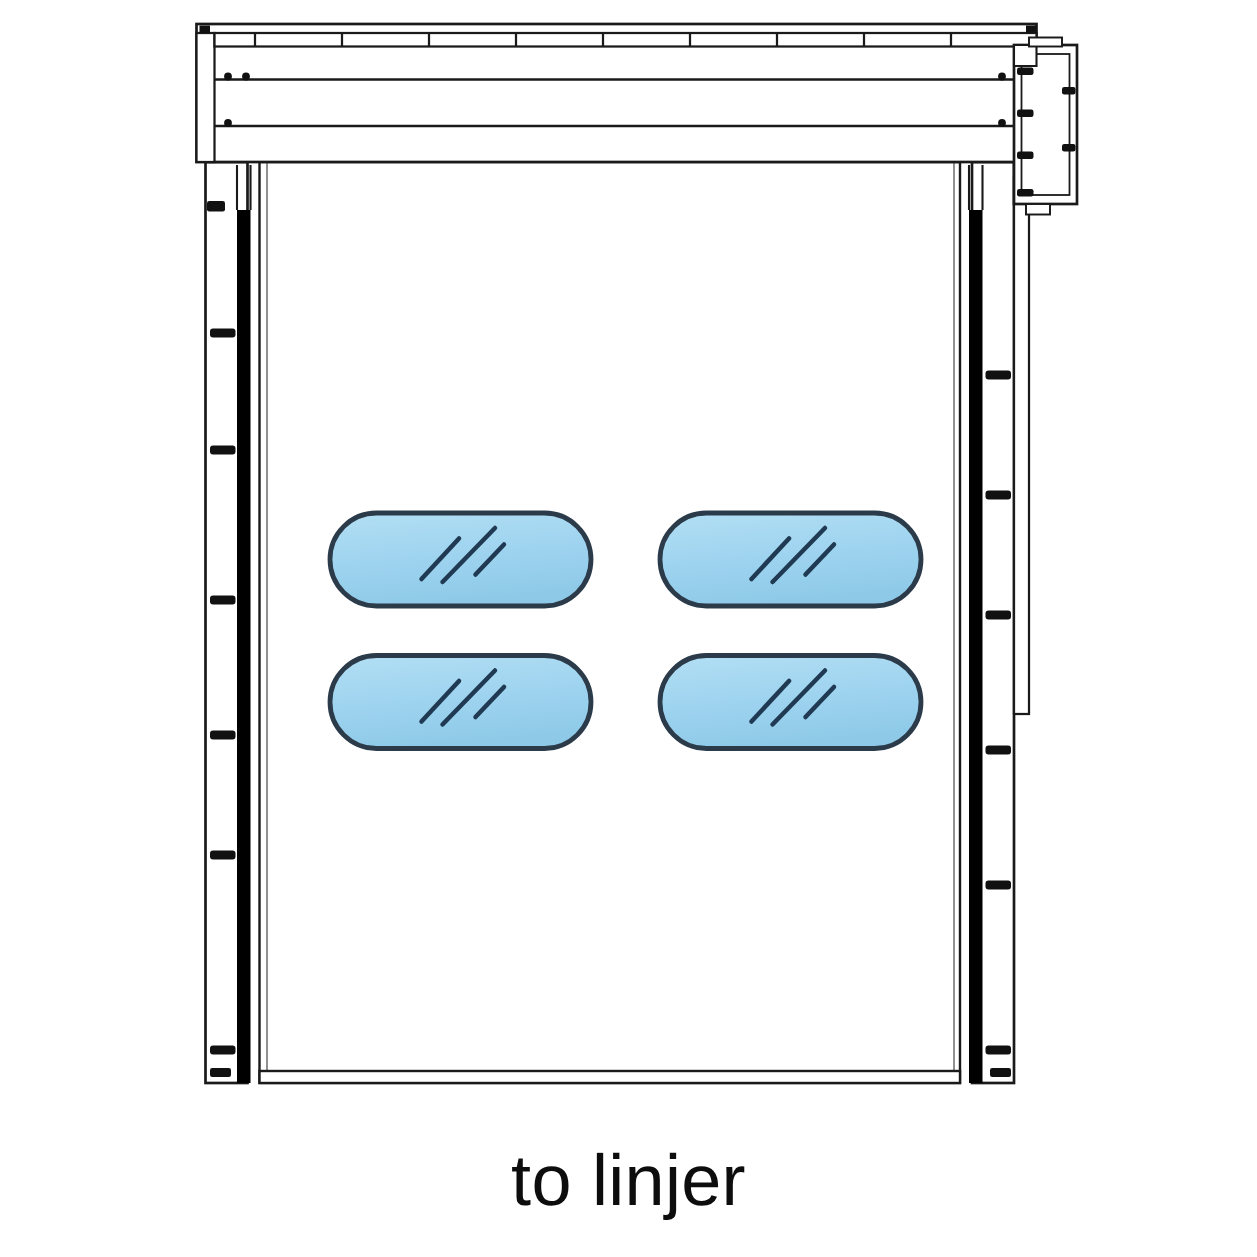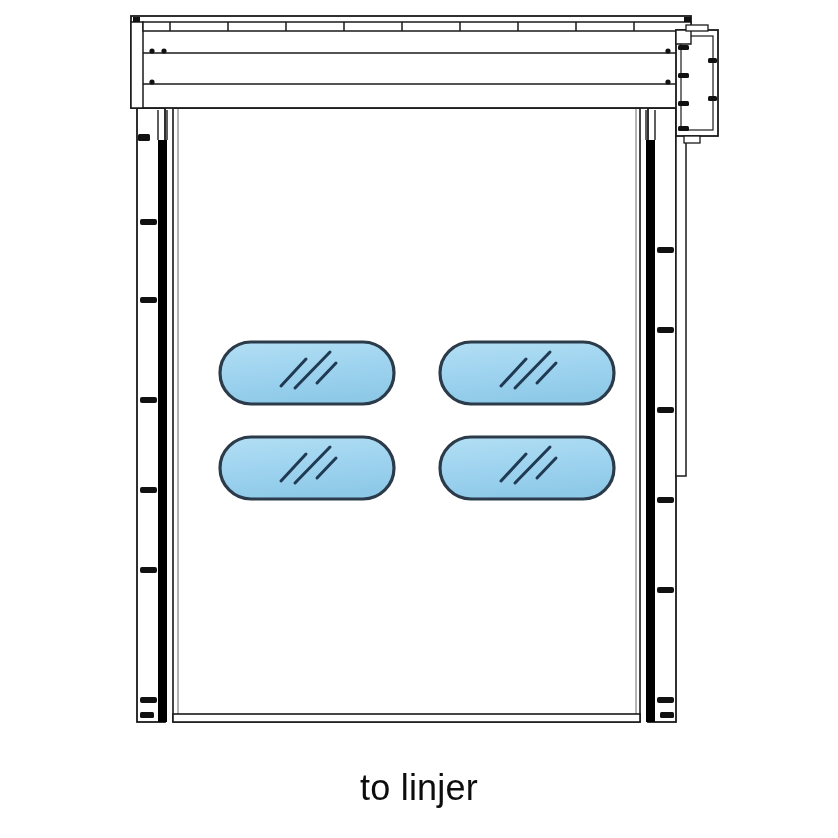--- a/index.html
+++ b/index.html
@@ -34,21 +34,21 @@
     top: 738px;
     width: 838px;
     height: 100px;
     display: flex;
     align-items: center;
     justify-content: center;
     pointer-events: none;
   }
   #caption-text {
     font-family: "Liberation Sans", sans-serif;
-    font-size: 36px;
+    font-size: 48px;
     font-weight: 400;
     color: #0d0d0d;
     letter-spacing: 0.2px;
     line-height: 1;
     white-space: nowrap;
     text-align: center;
   }
 </style>
 </head>
 <body>

